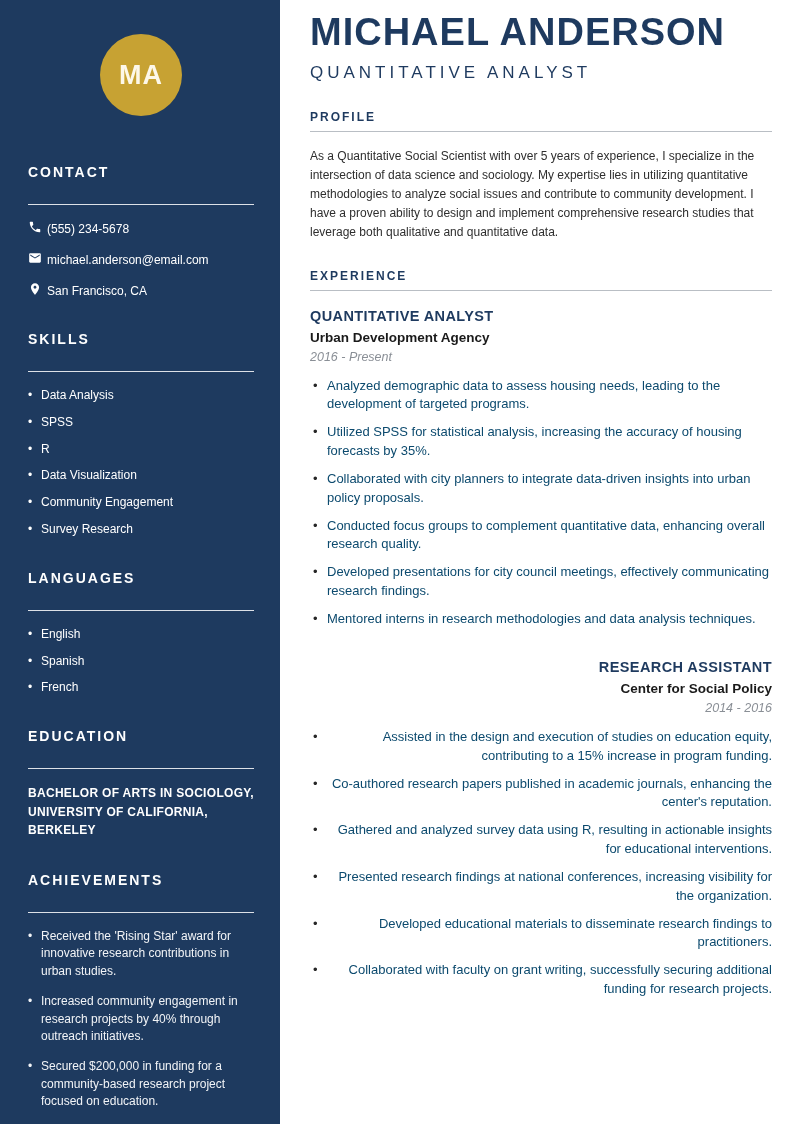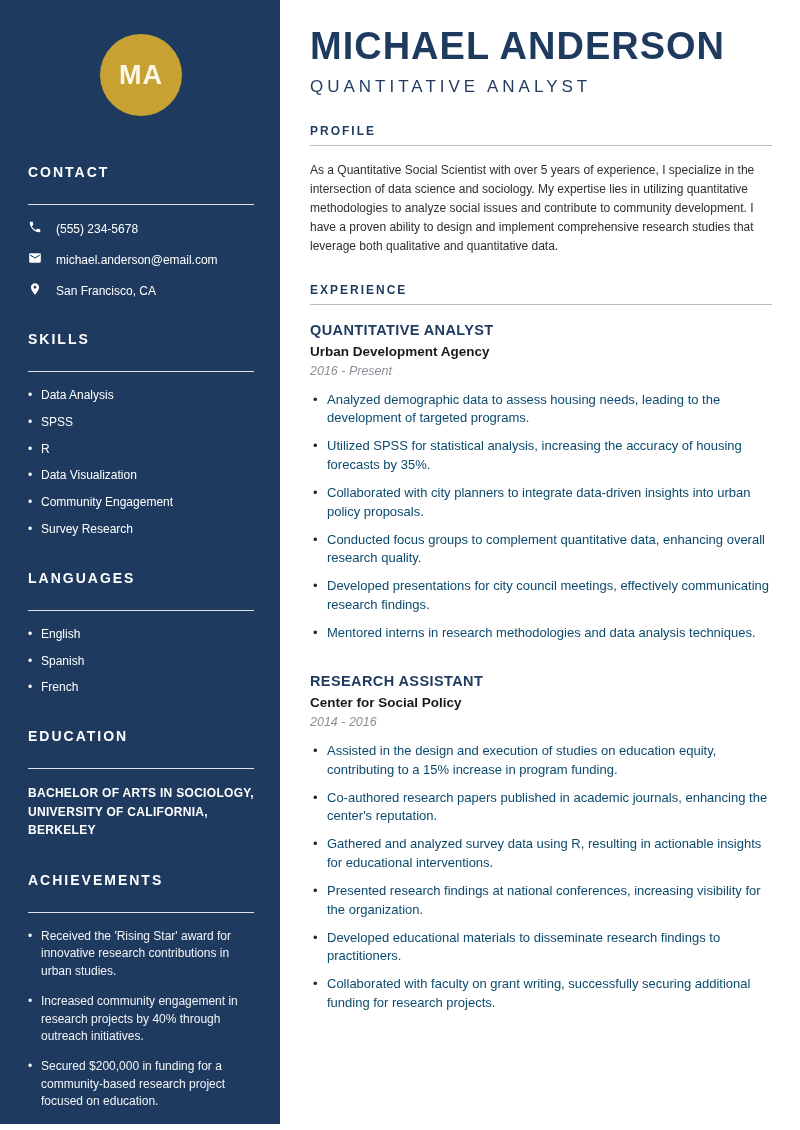--- a/index.html
+++ b/index.html
@@ -20,37 +20,37 @@
     width:82px; height:82px; border-radius:50%;
     background:#c7a233; display:flex; align-items:center; justify-content:center;
     font-size:27px; font-weight:700; color:#fdf8ea; letter-spacing:1px;
   }
   .side-section { margin-bottom:32px; }
   .side-heading {
     font-size:14px; font-weight:700; letter-spacing:2px;
     padding-bottom:24px; border-bottom:1px solid rgba(255,255,255,0.85);
     margin-bottom:15px;
   }
-  .contact-item { display:flex; align-items:center; gap:14px; margin-bottom:14px; font-size:12px; }
+  .contact-item { display:flex; align-items:center; gap:5px; margin-bottom:14px; font-size:12px; }
   .contact-item svg { width:14px; height:14px; fill:#ffffff; flex-shrink:0; }
   .side-list { list-style:none; }
   .side-list li { position:relative; padding-left:13px; margin-bottom:10px; font-size:12px; line-height:1.4; }
   .side-list li::before { content:"•"; position:absolute; left:0; top:0; }
   .edu-degree { font-size:12px; font-weight:700; line-height:1.55; letter-spacing:0.3px; }
   .ach-list li { margin-bottom:13px; line-height:1.45; color:#f2f4f7; }
   
-  .main { flex:1; padding:26px 28px 30px 30px; background:#ffffff; }
+  .main { flex:1; padding:12px 28px 30px 30px; background:#ffffff; }
   .name { font-size:38px; font-weight:700; color:#1e3a5f; letter-spacing:1px; line-height:1.1; }
   .subtitle { font-size:17px; color:#1e3a5f; letter-spacing:4px; margin-top:9px; }
   .section { margin-top:27px; }
   .section-heading { font-size:12px; font-weight:700; color:#1e3a5f; letter-spacing:2px; margin-bottom:7px; }
   .rule { border:none; border-top:1px solid #b9bec4; margin:0 0 15px 0; }
   .profile-text { font-size:12px; color:#2e2e2e; line-height:1.58; }
   .job { margin-top:17px; margin-bottom:30px; }
-  .job:last-child { margin-bottom:0; }
+  .job:last-child { margin-bottom:0;text-align:right; }
   .job-title { font-size:14.5px; font-weight:700; color:#1e3a5f; letter-spacing:0.4px; }
   .company { font-size:13.5px; font-weight:700; color:#1a1a1a; margin-top:6px; }
   .dates { font-size:12.5px; font-style:italic; color:#8a8f96; margin-top:5px; }
   .bullets { list-style:none; margin-top:13px; }
   .bullets li { position:relative; padding-left:17px; margin-bottom:9px; font-size:13px; color:#0c4a6e; line-height:1.45; }
   .bullets li::before { content:"•"; position:absolute; left:3px; top:0; color:#262626; }
 </style>
 </head>
 <body>
 

